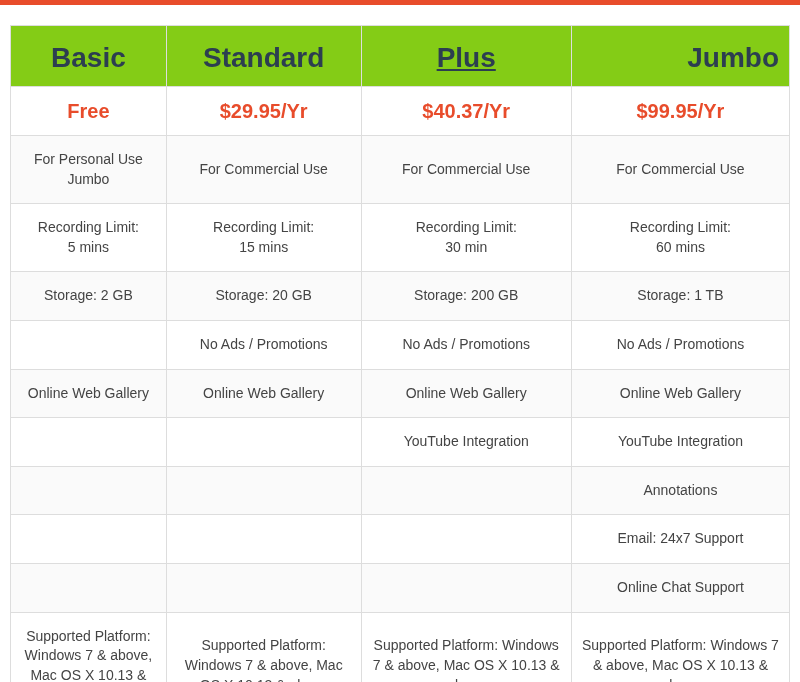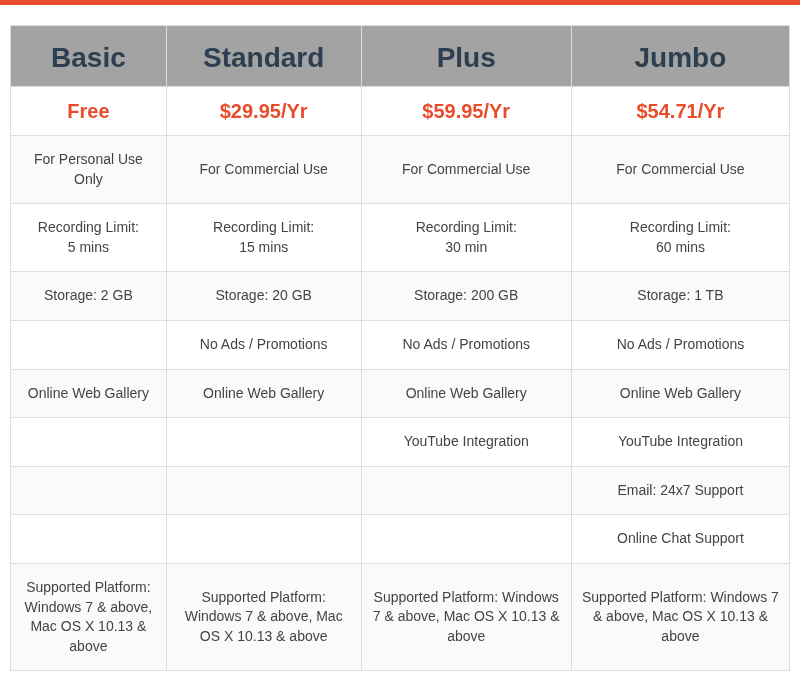--- a/index.html
+++ b/index.html
@@ -28,21 +28,21 @@
       border-collapse: collapse;
       font-size: 14px;
     }
     th {
       padding: 16px 10px 12px 10px;
       text-align: center;
       font-size: 28px;
       font-weight: 700;
       color: #2c3e50;
       border: 1px solid #ddd;
-      background: #a3a3a3;
+      background: #84cc16;
     }
     .price-row td {
       text-align: center;
       padding: 10px 24px;
       font-size: 20px;
       font-weight: 600;
       color: #e84c2b;
       border: 1px solid #ddd;
     }
     td {
@@ -57,46 +57,46 @@
       background: #fafafa;
     }
     tr:nth-child(odd) td {
       background: #fff;
     }
     .price-row td {
       background: #fff !important;
     }
     th.col-basic { width: 20%; }
     th.col-standard { width: 25%; }
-    th.col-plus { width: 27%; }
-    th.col-jumbo { width: 28%; }
+    th.col-plus { width: 27%; text-decoration: underline; }
+    th.col-jumbo { width: 28%; text-align: right; }
   </style>
 </head>
 <body>
 
 <div class="top-bar"></div>
 <div class="pricing-wrapper">
   <table>
     <thead>
       <tr>
         <th class="col-basic">Basic</th>
         <th class="col-standard">Standard</th>
         <th class="col-plus">Plus</th>
         <th class="col-jumbo">Jumbo</th>
       </tr>
     </thead>
     <tbody id="pricing-body">
       <tr class="price-row">
         <td>Free</td>
         <td>$29.95/Yr</td>
-        <td>$59.95/Yr</td>
-        <td>$54.71/Yr</td>
+        <td>$40.37/Yr</td>
+        <td>$99.95/Yr</td>
       </tr>
     <tr>
-          <td style="white-space: pre-line;">For Personal Use Only</td>
+          <td style="white-space: pre-line;">For Personal Use Jumbo</td>
           <td style="white-space: pre-line;">For Commercial Use</td>
           <td style="white-space: pre-line;">For Commercial Use</td>
           <td style="white-space: pre-line;">For Commercial Use</td>
         </tr>
         <tr>
           <td style="white-space: pre-line;">Recording Limit:
 5 mins</td>
           <td style="white-space: pre-line;">Recording Limit:
 15 mins</td>
           <td style="white-space: pre-line;">Recording Limit:
@@ -125,20 +125,26 @@
         <tr>
           <td style="white-space: pre-line;"></td>
           <td style="white-space: pre-line;"></td>
           <td style="white-space: pre-line;">YouTube Integration</td>
           <td style="white-space: pre-line;">YouTube Integration</td>
         </tr>
         <tr>
           <td style="white-space: pre-line;"></td>
           <td style="white-space: pre-line;"></td>
           <td style="white-space: pre-line;"></td>
+          <td style="white-space: pre-line;">Annotations</td>
+        </tr>
+        <tr>
+          <td style="white-space: pre-line;"></td>
+          <td style="white-space: pre-line;"></td>
+          <td style="white-space: pre-line;"></td>
           <td style="white-space: pre-line; margin-left: 32px;">Email: 24x7 Support</td>
         </tr>
         <tr>
           <td style="white-space: pre-line;"></td>
           <td style="white-space: pre-line;"></td>
           <td style="white-space: pre-line;"></td>
           <td style="white-space: pre-line;">Online Chat Support</td>
         </tr>
         <tr>
           <td style="white-space: pre-line;">Supported Platform: Windows 7 &amp; above, Mac OS X 10.13 &amp; above</td>

